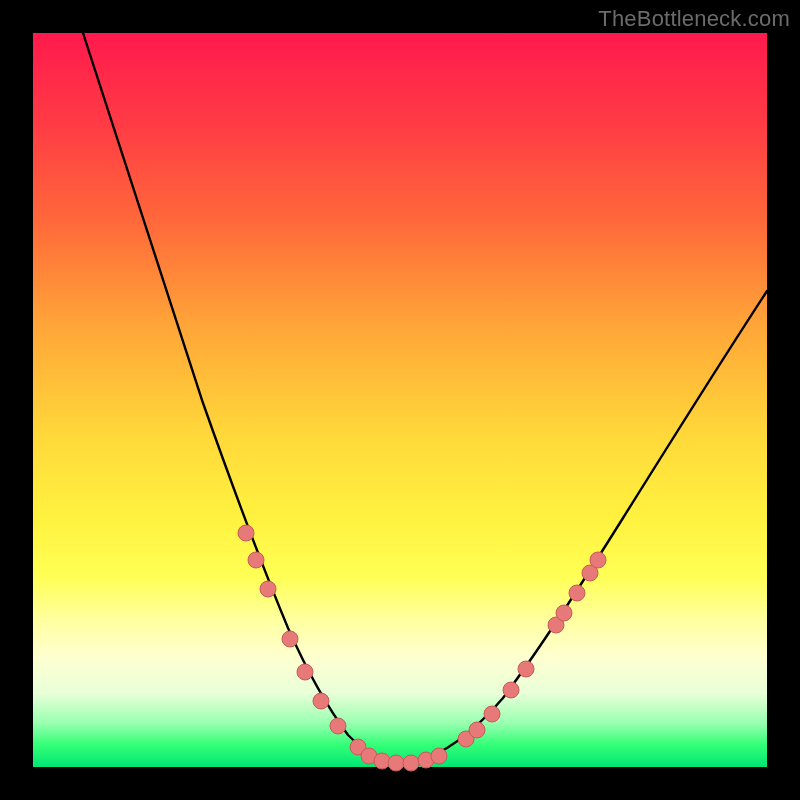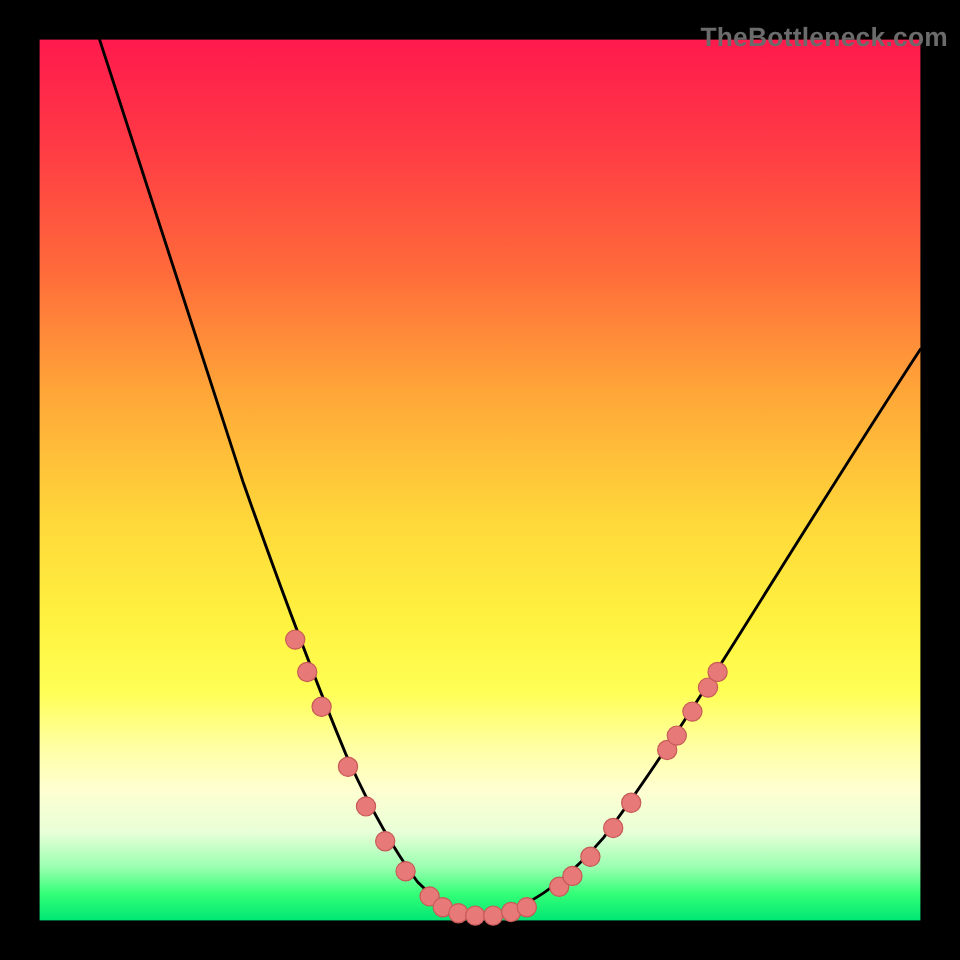--- a/index.html
+++ b/index.html
@@ -41,22 +41,21 @@
       #00e673 100%
     );
   }
   .watermark {
     position: absolute;
     top: 6px;
     right: 10px;
     color: #6b6b6b;
     font-size: 22px;
     letter-spacing: 0.2px;
-    font-weight: 700;
-    margin-top: 12px;
+    font-weight: 400;
   }
   svg.curve {
     position: absolute;
     left: 33px;
     top: 33px;
     width: 734px;
     height: 734px;
     overflow: visible;
   }
 </style>

